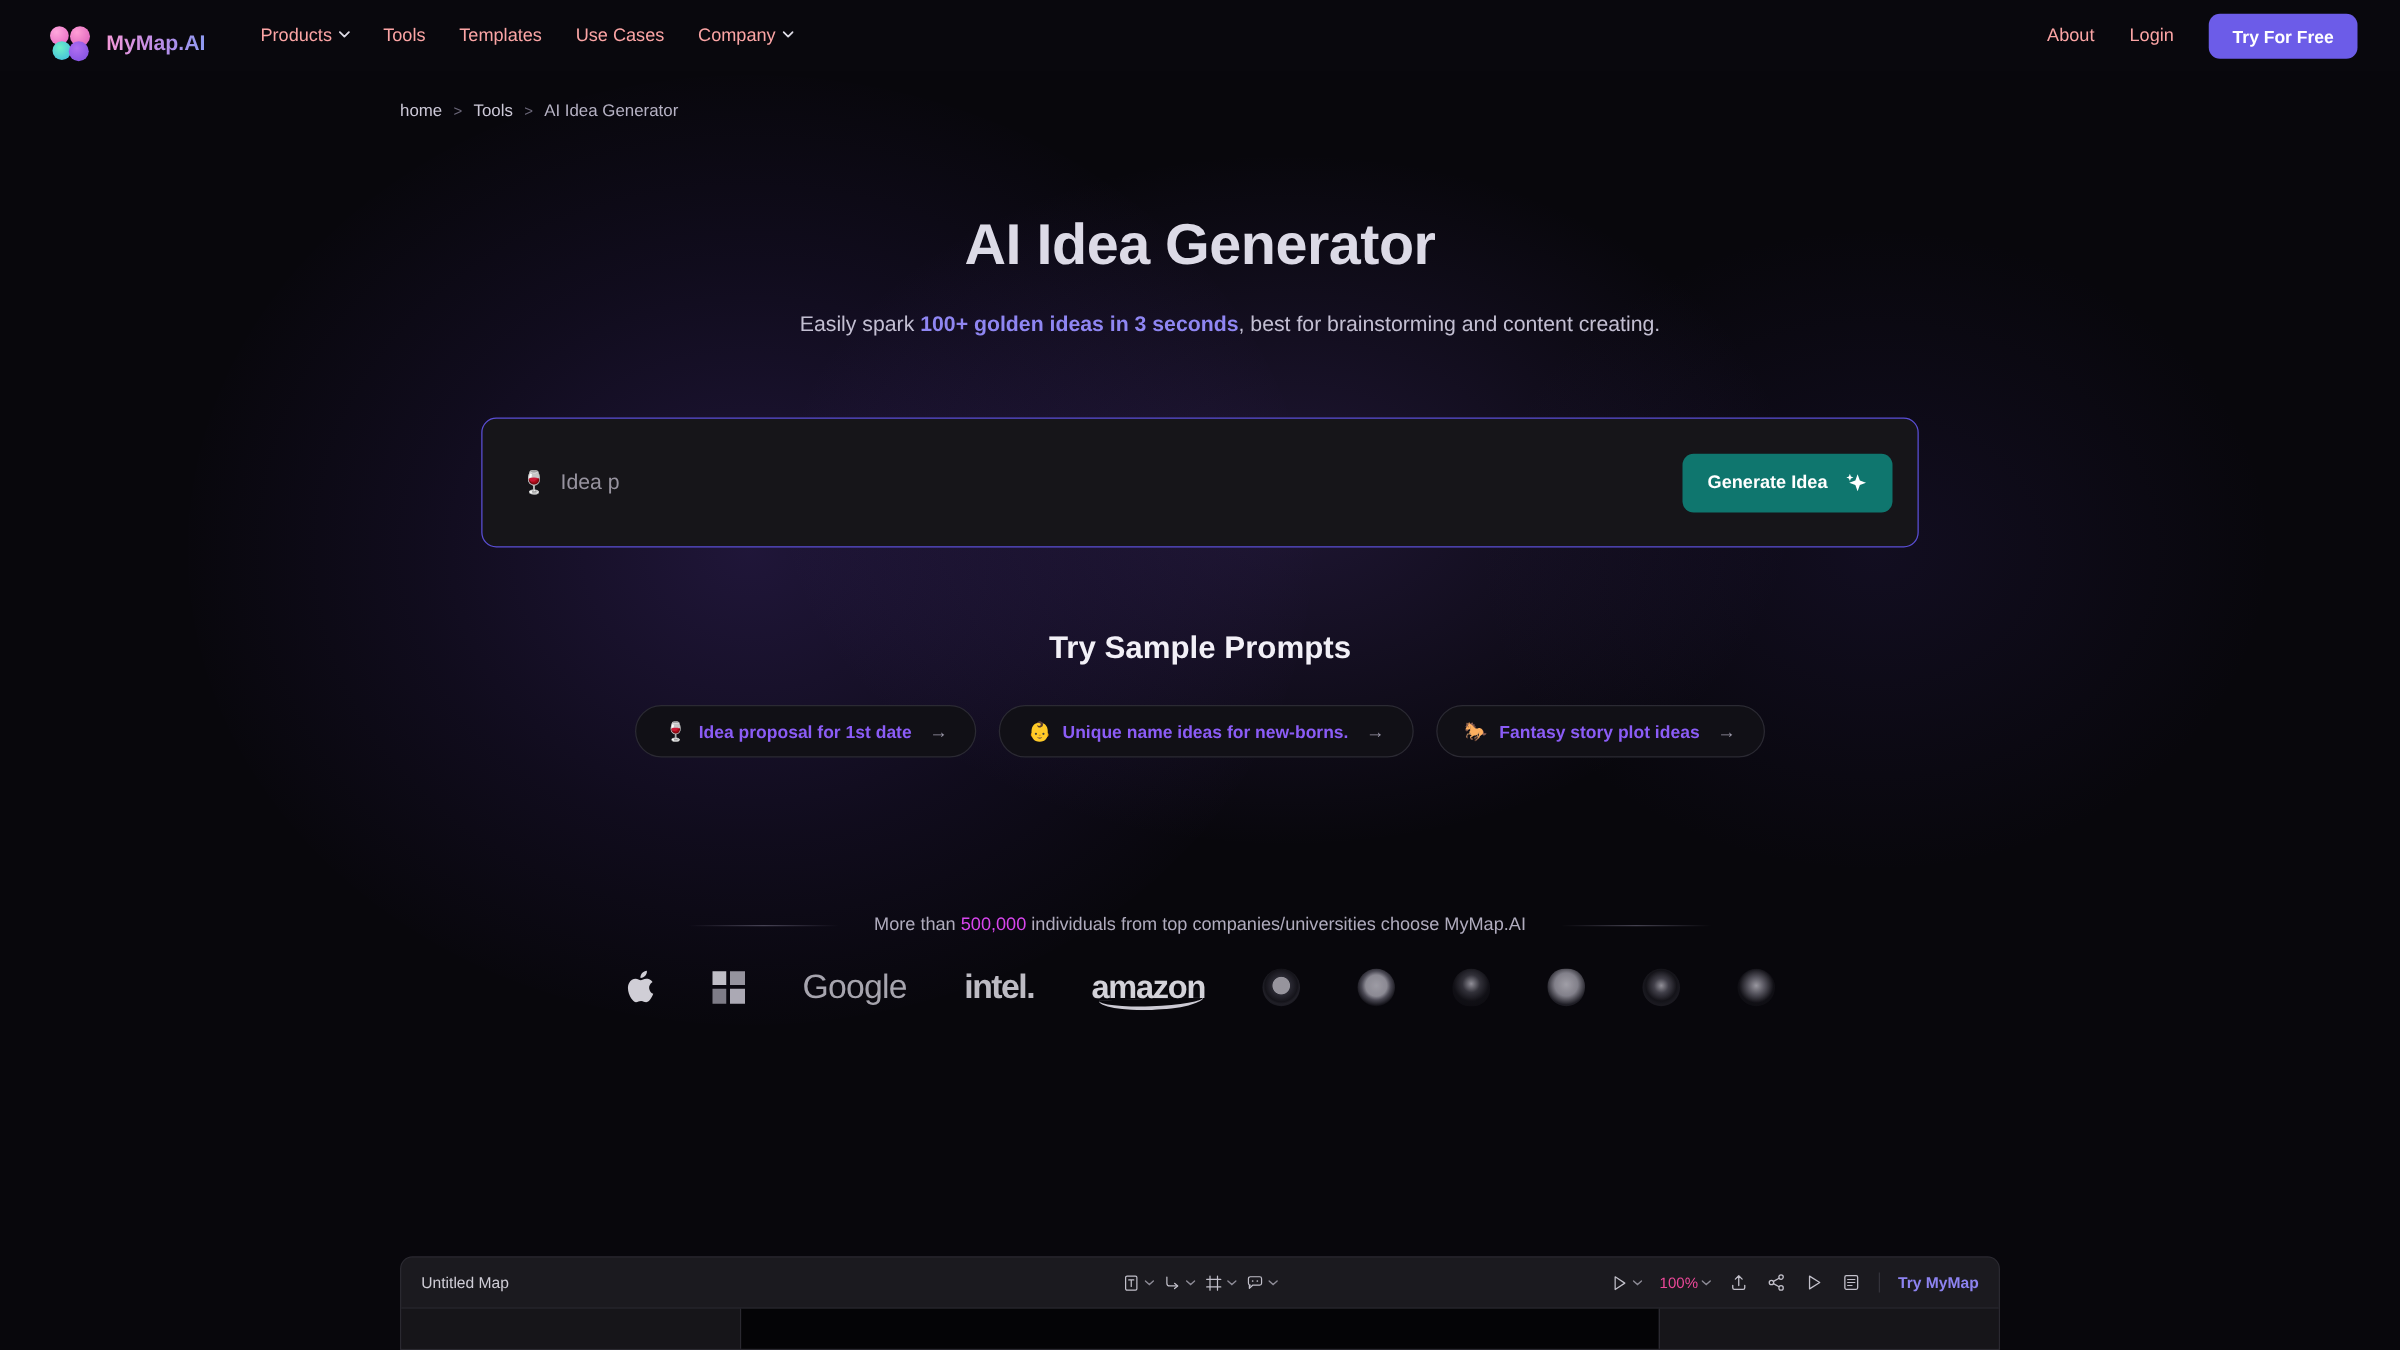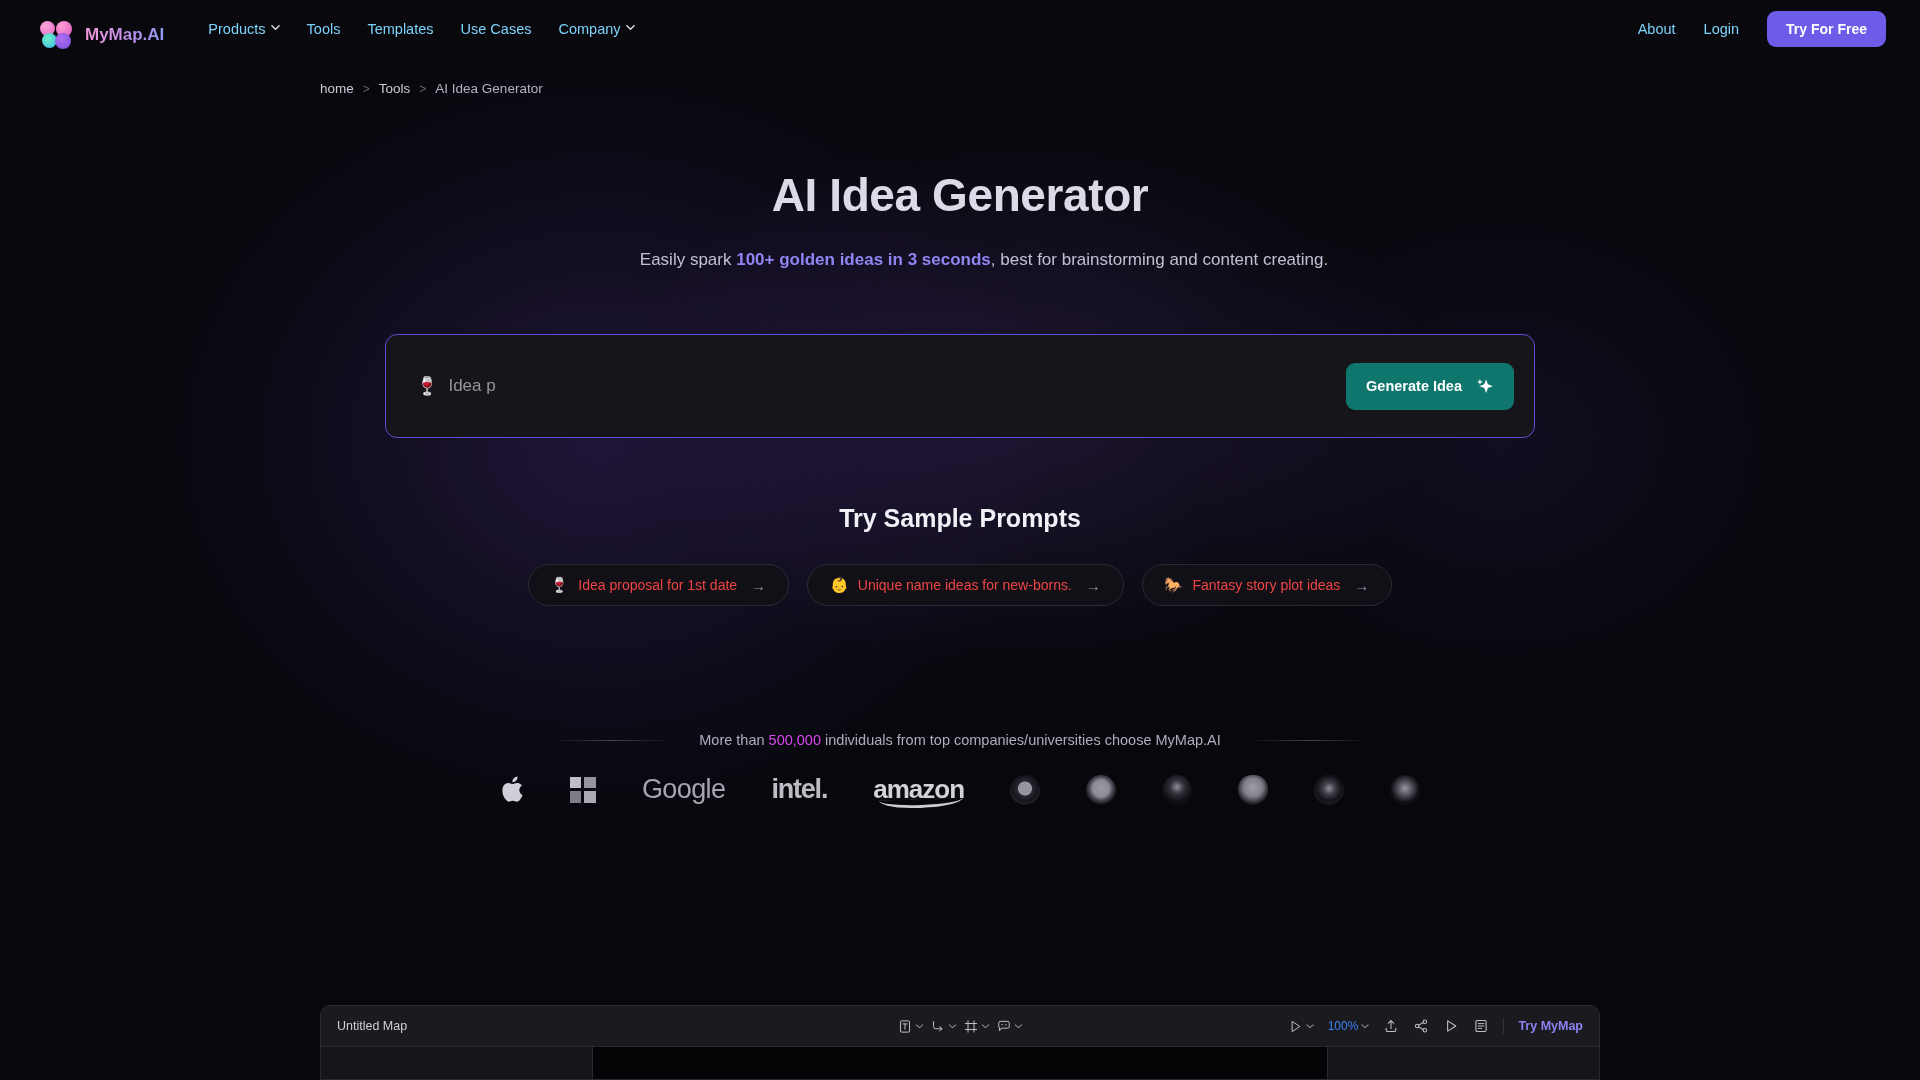--- a/index.html
+++ b/index.html
@@ -26,21 +26,21 @@
   .logo-mark{ position:relative; width:34px; height:28px; }
   .logo-mark i{ position:absolute; border-radius:50%; display:block; filter:blur(.2px); }
   .lm1{ width:15px;height:15px; left:0;  top:0;   background:radial-gradient(circle at 35% 30%,#ffa8dd,#e463c0); }
   .lm2{ width:16px;height:16px; left:16px;top:0;  background:radial-gradient(circle at 35% 30%,#ff9ed6,#d95ab8); }
   .lm3{ width:15px;height:15px; left:2px; top:12px;background:radial-gradient(circle at 40% 35%,#6ef0c8,#3bb6e0); }
   .lm4{ width:16px;height:16px; left:15px;top:12px;background:radial-gradient(circle at 40% 35%,#b06ef0,#7b4ee0); }
   .brand-name{ font-size:17px; font-weight:600;
     background:linear-gradient(90deg,#f49ad8 0%,#b98ce8 55%,#8e9af0 100%);
     -webkit-background-clip:text; background-clip:text; color:transparent; }
   .nav-links{ display:flex; align-items:center; gap:27px; }
-  .nav-link{ font-size:14.5px; color:#7dd3fc; cursor:pointer; display:flex; align-items:center; gap:5px; }
+  .nav-link{ font-size:14.5px; color:#fca5a5; cursor:pointer; display:flex; align-items:center; gap:5px; }
   .chev{ width:9px; height:9px; display:inline-block; position:relative; top:-1px; }
   .chev svg{ display:block; }
   .nav-right{ margin-left:auto; display:flex; align-items:center; gap:28px; }
   .nav-right .nav-link{ font-size:14.5px; }
   .cta{ background:#6c5ce8; color:#fff; font-size:14px; font-weight:600;
         padding:10px 19px; border-radius:9px; border:none; cursor:pointer; white-space:nowrap; }
 
   
   .crumbs{ position:relative; z-index:5; display:flex; align-items:center; gap:9px;
            padding:24px 0 0 320px; font-size:13.5px; color:#a6a2b4; }
@@ -65,21 +65,21 @@
      border:none; border-radius:9px; padding:14px 20px; font-size:14.5px; font-weight:700; cursor:pointer;text-align:right; }
   .spark{ width:19px; height:19px; display:block; }
 
   
   .samples{ position:relative; z-index:5; text-align:center; margin-top:66px; }
   .samples h2{ font-size:25px; font-weight:700; color:#f2f0f7; }
   .pills{ display:flex; justify-content:center; gap:18px; margin-top:31px; }
   .pill{ display:flex; align-items:center; gap:9px; border:1px solid #2b2a33; background:#111016;
      border-radius:22px; padding:11px 22px; cursor:pointer; }
   .pill .emj{ font-size:15px; }
-  .pill .lbl{ font-size:14px; font-weight:400; color:#ef4444; }
+  .pill .lbl{ font-size:14px; font-weight:700; color:#8b5cf6; }
   .pill .arw{ color:#9b97a8; font-size:15px; margin-left:5px; }
 
   
   .proof{ position:relative; z-index:5; display:flex; align-items:center; justify-content:center;
           gap:28px; margin-top:126px; }
   .pline{ width:120px; height:1px; background:linear-gradient(90deg,rgba(120,115,140,0) 0%,rgba(140,135,160,.45) 50%,rgba(120,115,140,0) 100%); }
   .ptext{ font-size:14.5px; color:#b0acbe; }
   .ptext b{ color:#d946ef; font-weight:400; }
 
   .logos{ position:relative; z-index:5; display:flex; align-items:center; justify-content:center;
@@ -108,21 +108,21 @@
 
   
   .editor{ position:absolute; z-index:5; left:320px; top:1005px; width:1280px; height:75px;
            background:#1b1a1f; border:1px solid #2a2930; border-top-left-radius:10px;
            border-top-right-radius:10px; overflow:hidden; }
   .ed-bar{ height:40px; display:flex; align-items:center; padding:0 16px; position:relative; }
   .ed-title{ font-size:12.5px; color:#cfcdd6; }
   .ed-tools{ position:absolute; left:50%; transform:translateX(-50%); display:flex; align-items:center; gap:7px; }
   .ed-tool{ display:flex; align-items:center; gap:3px; cursor:pointer; color:#b8b6c0; }
   .ed-right{ margin-left:auto; display:flex; align-items:center; gap:14px; color:#b8b6c0; }
-  .ed-zoom{ font-size:12px; color:#3b82f6; display:flex; align-items:center; gap:3px; cursor:pointer; }
+  .ed-zoom{ font-size:12px; color:#ec4899; display:flex; align-items:center; gap:3px; cursor:pointer; }
   .ed-div{ width:1px; height:16px; background:#33323a; }
   .ed-try{ font-size:12.5px; color:#8d83f0; font-weight:600; cursor:pointer; }
   .ed-body{ display:flex; height:35px; border-top:1px solid #2a2930; }
   .ed-pane-l{ width:272px; background:#161519; border-right:1px solid #2a2930; }
   .ed-pane-c{ flex:1; background:#040406; }
   .ed-pane-r{ width:272px; background:#161519; border-left:1px solid #2a2930; }
   .icn{ display:block; }
 </style>
 </head>
 <body>

